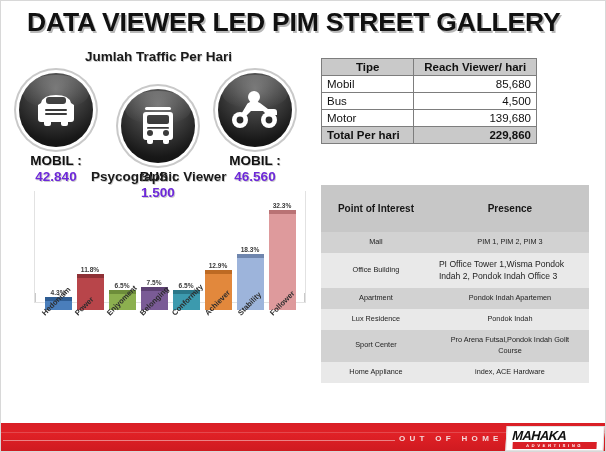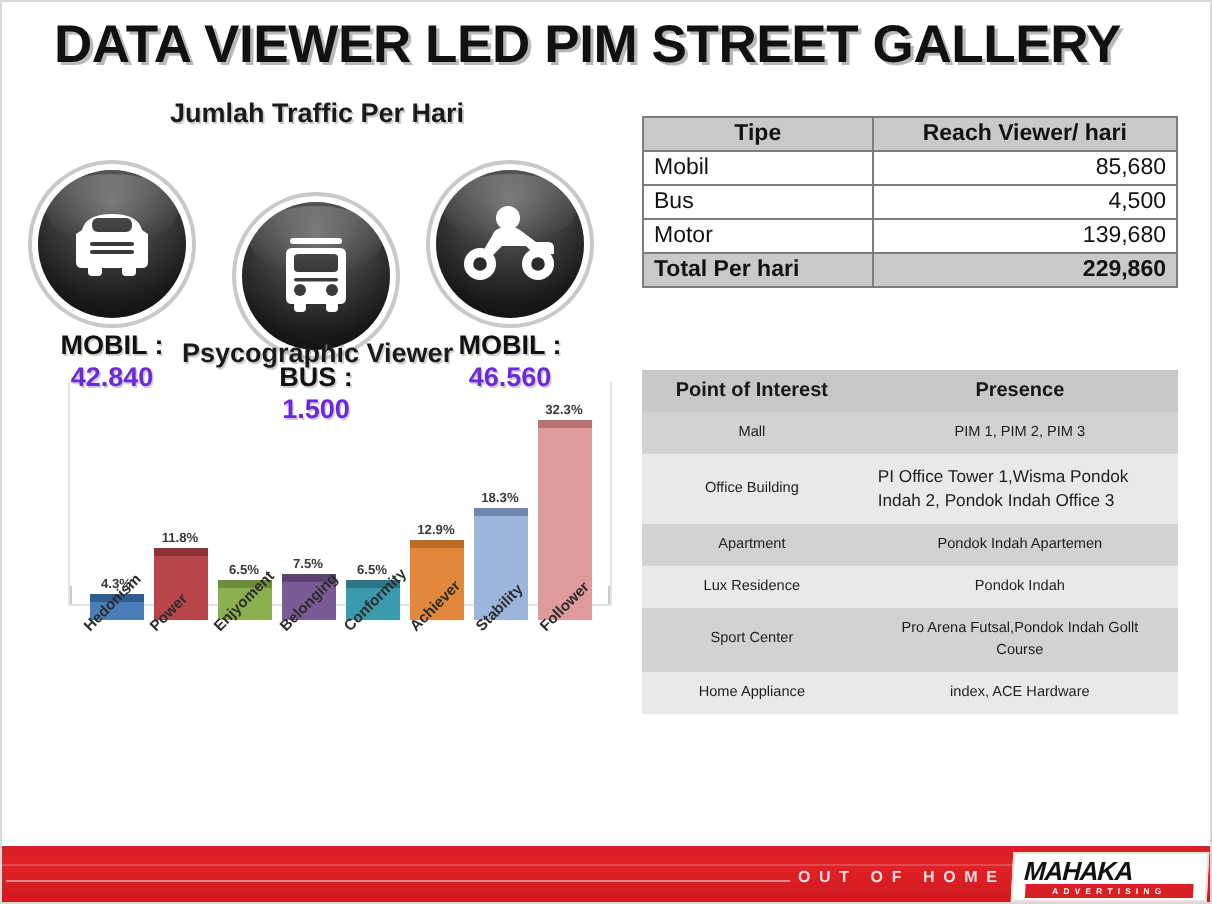--- a/index.html
+++ b/index.html
@@ -28,21 +28,21 @@
   }
 
   
   .subtitle-traffic{
     position:absolute;left:84px;top:48px;
     font-size:13.5px;font-weight:bold;color:#1a1a1a;
     text-shadow:0.8px 0.8px 0 rgba(170,170,170,0.6);
   }
 
   .icons-row{position:absolute;left:8px;top:72px;width:300px;height:100px;}
-  .icon-cell{position:absolute;top:12px;width:78px;text-align:center;}
+  .icon-cell{position:absolute;top:0;width:78px;text-align:center;}
   .icon-cell.c0{left:8px;}
   .icon-cell.c1{left:110px;margin-top:16px;}
   .icon-cell.c2{left:207px;}
 
   .icon-circle{
     width:74px;height:74px;border-radius:50%;
     background:
       radial-gradient(circle at 50% 22%, #6b6b6b 0%, #3b3b3b 42%, #181818 75%, #0d0d0d 100%);
     box-shadow:0 0 0 3px #fff, 0 0 0 5px #c9c9c9, 0 1px 3px rgba(0,0,0,.35);
     position:relative;margin:0 auto;
@@ -106,21 +106,21 @@
     transform:rotate(-45deg);transform-origin:left top;white-space:nowrap;
   }
 
   .desc{
     position:absolute;left:24px;top:364px;width:280px;
     font-size:8.6px;line-height:1.62;color:#1b1b1b;
   }
 
   
   .t1{
-    position:absolute;left:320px;top:57px;width:268px;
+    position:absolute;left:320px;top:57px;width:216px;
     border-collapse:collapse;
     font-size:11.5px;color:#111;
     table-layout:fixed;
   }
   .t1 td,.t1 th{
     border:1px solid #7d7d7d;
     padding:2px 5px;height:17px;box-sizing:border-box;
   }
   .t1 th{background:#c9c9c9;font-weight:bold;text-align:center;}
   .t1 .num{text-align:right;}
@@ -128,21 +128,21 @@
 
   
   .t2{
     position:absolute;left:320px;top:184px;width:268px;
     border-collapse:collapse;
     font-size:7.3px;color:#1d1d1d;
     table-layout:fixed;
   }
   .t2 th{
     background:#c7c7c7;font-weight:bold;font-size:10px;text-align:center;
-    padding:5px 4px;border:none;color:#171717;
+    padding:18px 4px;border:none;color:#171717;
   }
   .t2 td{
     padding:5px 8px;border:none;vertical-align:middle;line-height:1.5;
   }
   .t2 tr.odd td{background:#d2d2d2;}
   .t2 tr.even td{background:#e9e9e9;}
   .t2 td.poi{text-align:center;}
   .t2 td.pres{text-align:center;}
   .t2 td.pres.left{text-align:left;font-size:8.6px;line-height:1.45;}
 

